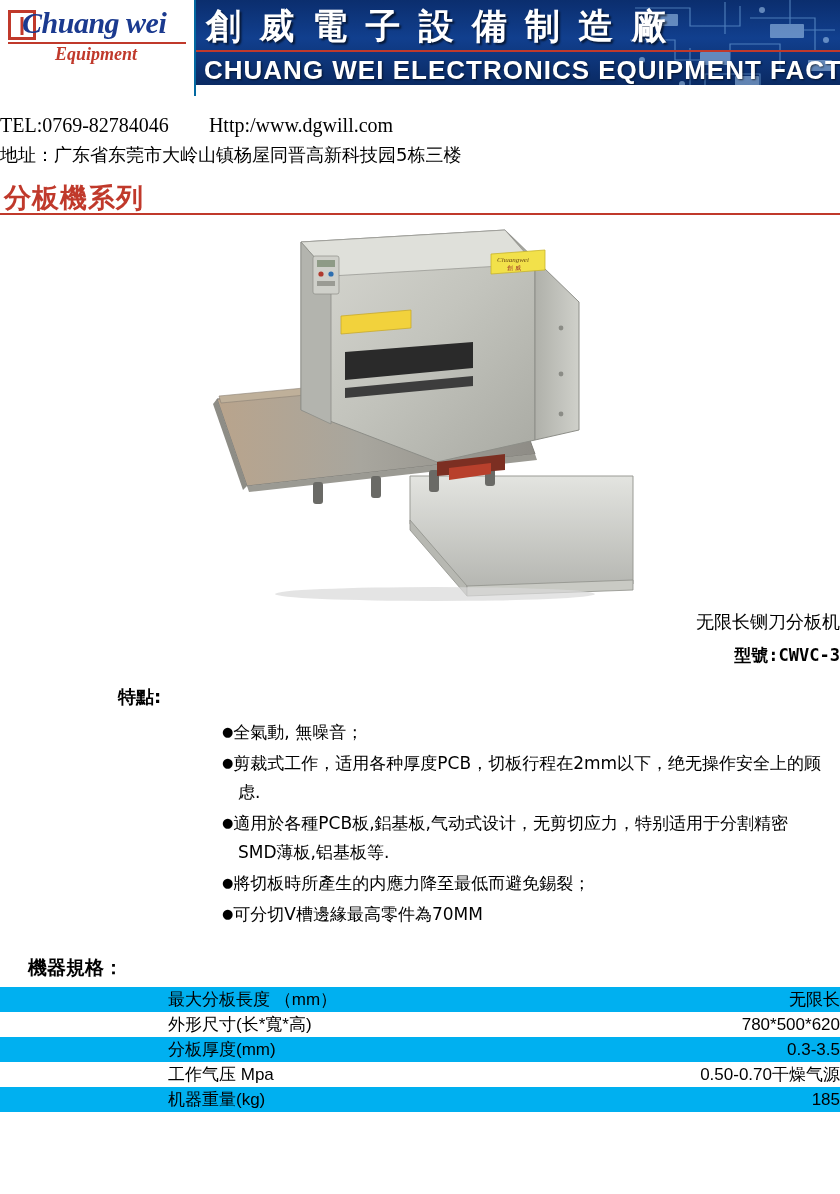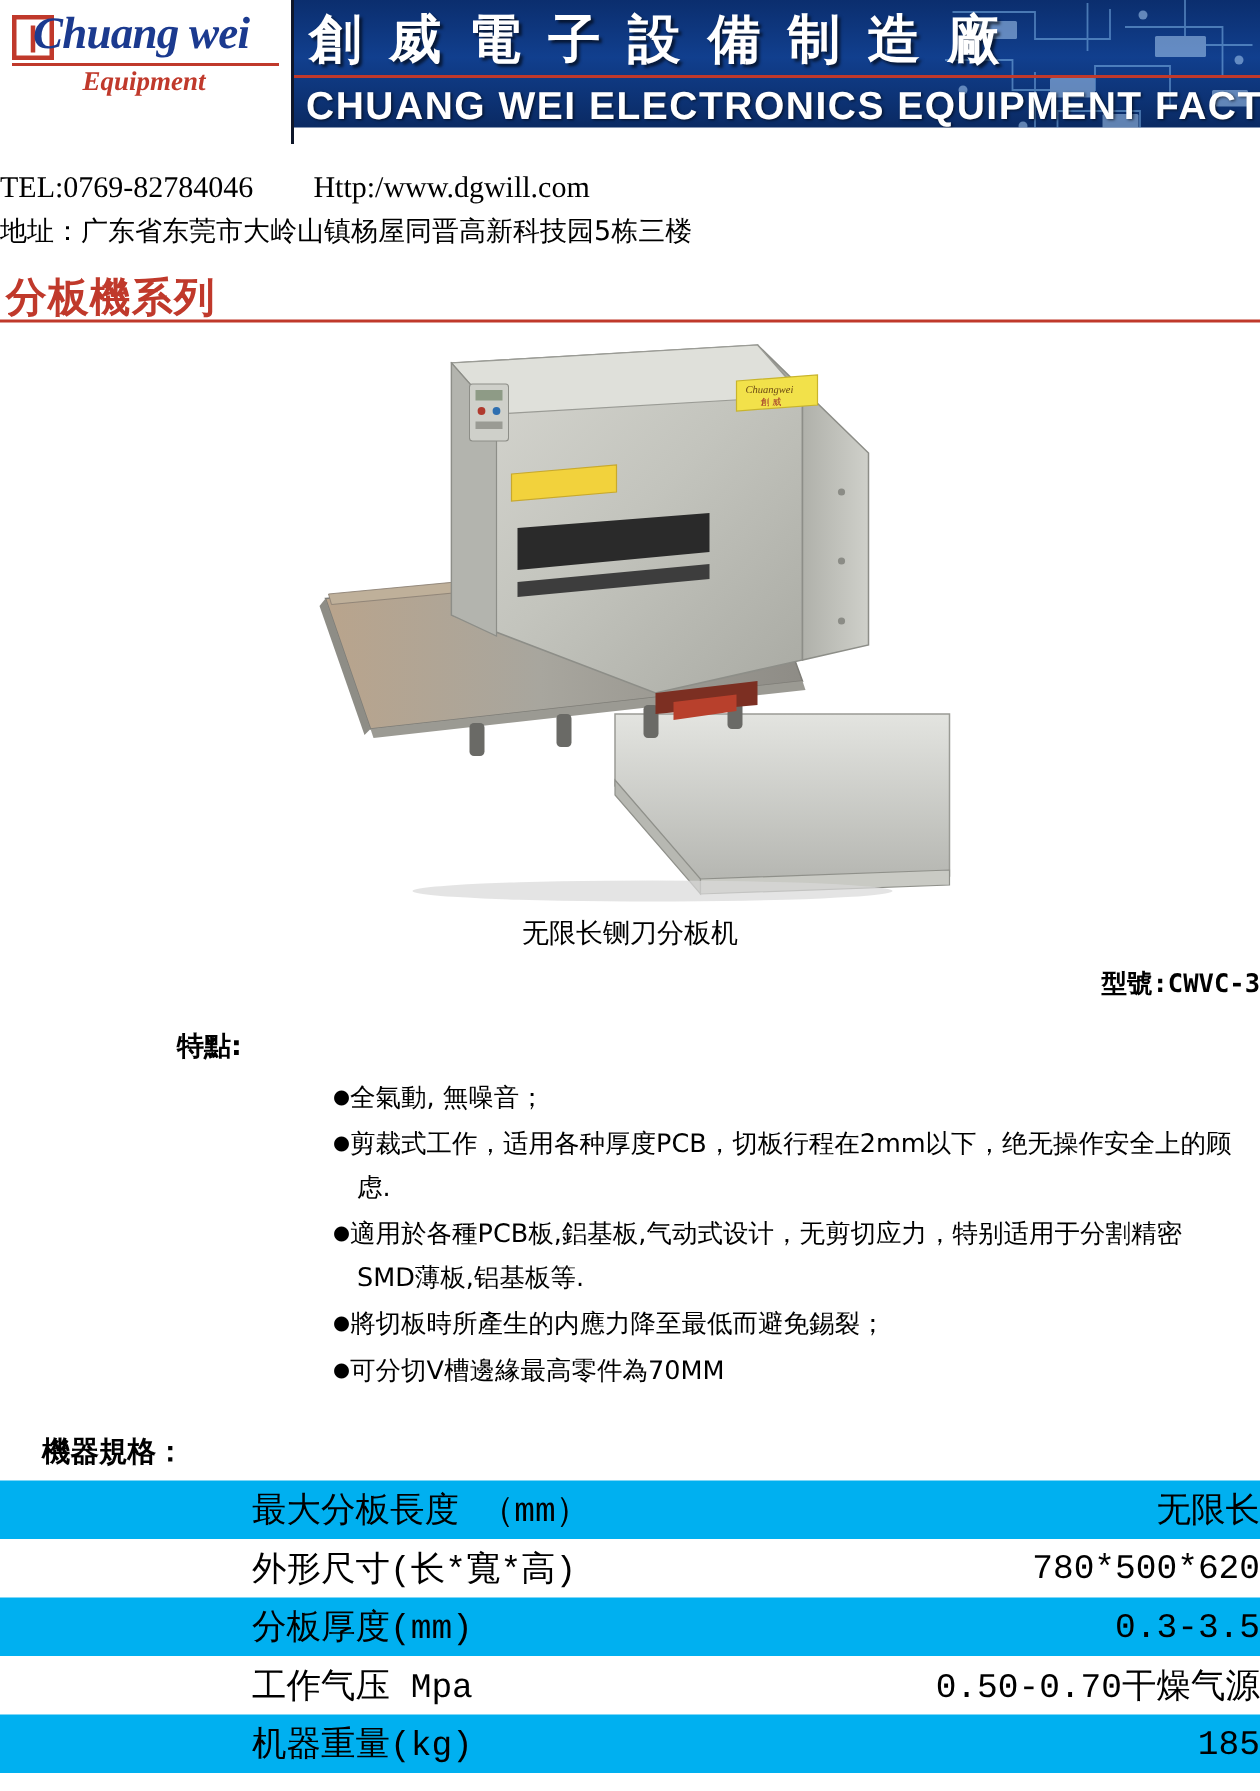--- a/index.html
+++ b/index.html
@@ -24,21 +24,21 @@
     background: #ffffff;
     overflow: hidden;
   }
   .banner-logo {
     position: absolute;
     left: 0;
     top: 0;
     width: 196px;
     height: 96px;
     background: #ffffff;
-    border-right: 2px solid #0f172a;
+    border-right: 2px solid #0369a1;
     box-sizing: border-box;
   }
   .logo-mark {
     position: absolute;
     left: 8px;
     top: 10px;
     width: 28px;
     height: 30px;
     border: 3px solid #c0392b;
     box-sizing: border-box;
@@ -183,21 +183,21 @@
   
   .product-img {
     position: relative;
     width: 430px;
     height: 380px;
     margin: 8px auto 0 auto;
     background: #ffffff;
   }
 
   .cap {
-    text-align: center;
+    text-align: right;
     font-family: "DejaVu Sans", sans-serif;
     font-size: 18px;
     margin-top: 6px;
   }
   .cap2 {
     text-align: right;
     font-family: "DejaVu Sans Mono", monospace;
     font-size: 17px;
     font-weight: bold;
     margin-top: 10px;
@@ -233,23 +233,23 @@
     font-family: "DejaVu Sans", sans-serif;
     font-weight: bold;
     font-size: 19px;
   }
   table.spec {
     width: 840px;
     border-collapse: collapse;
     table-layout: fixed;
   }
   table.spec td {
-    font-family: Liberation Mono, monospace;
-    font-size: 23px;
-    height: 39px;
+    font-family: Liberation Sans, sans-serif;
+    font-size: 17px;
+    height: 25px;
     padding: 0;
     vertical-align: middle;
   }
   td.c0 { width: 168px; }
   td.c1 { width: 340px; padding-left: 2px; }
   td.c2 { width: 332px; padding-left: 2px; text-align: right; }
   tr.alt td { background: #00b0f0; }
   tr.plain td { background: #ffffff; }
 </style>
 </head>

